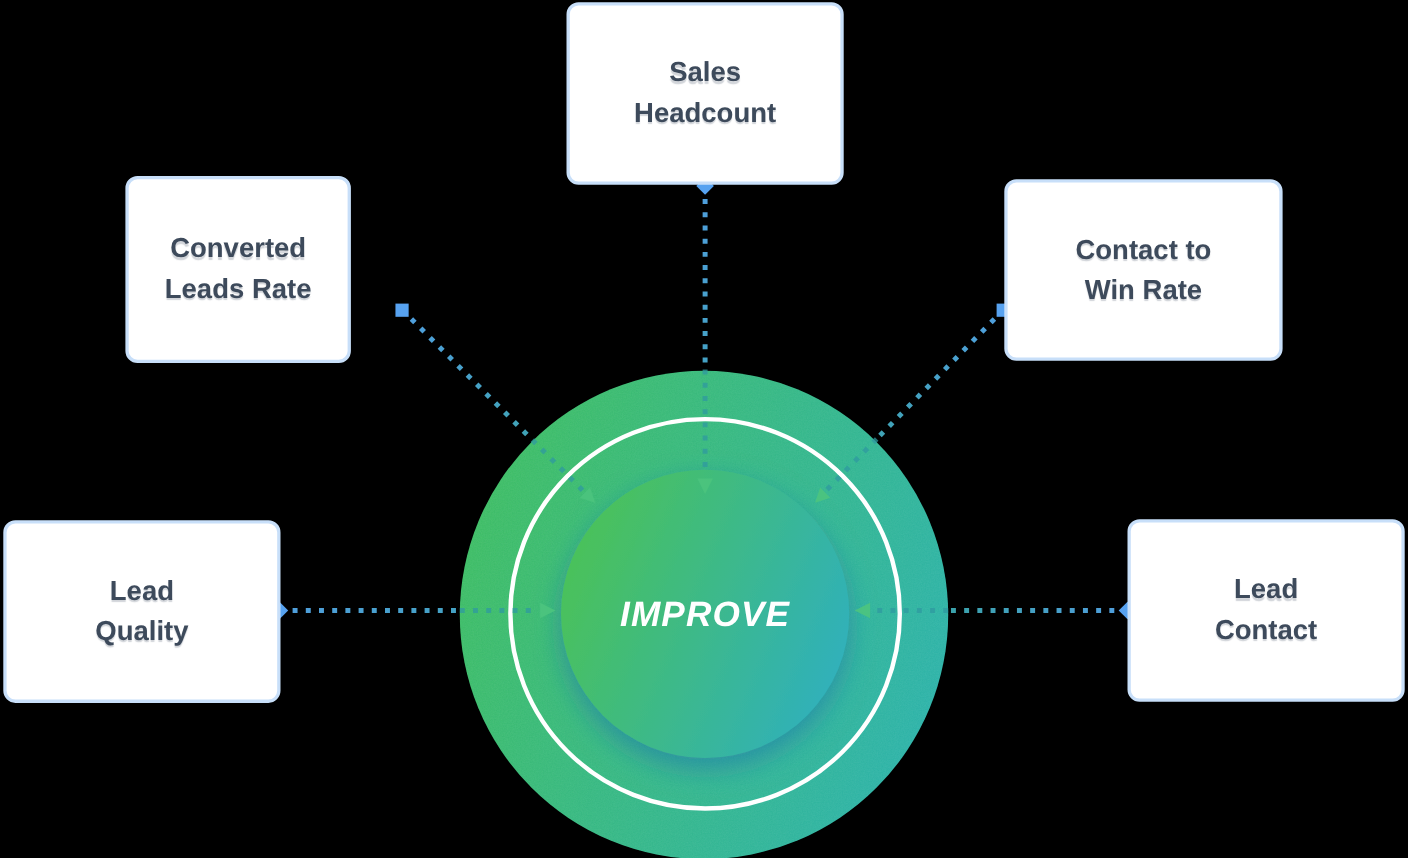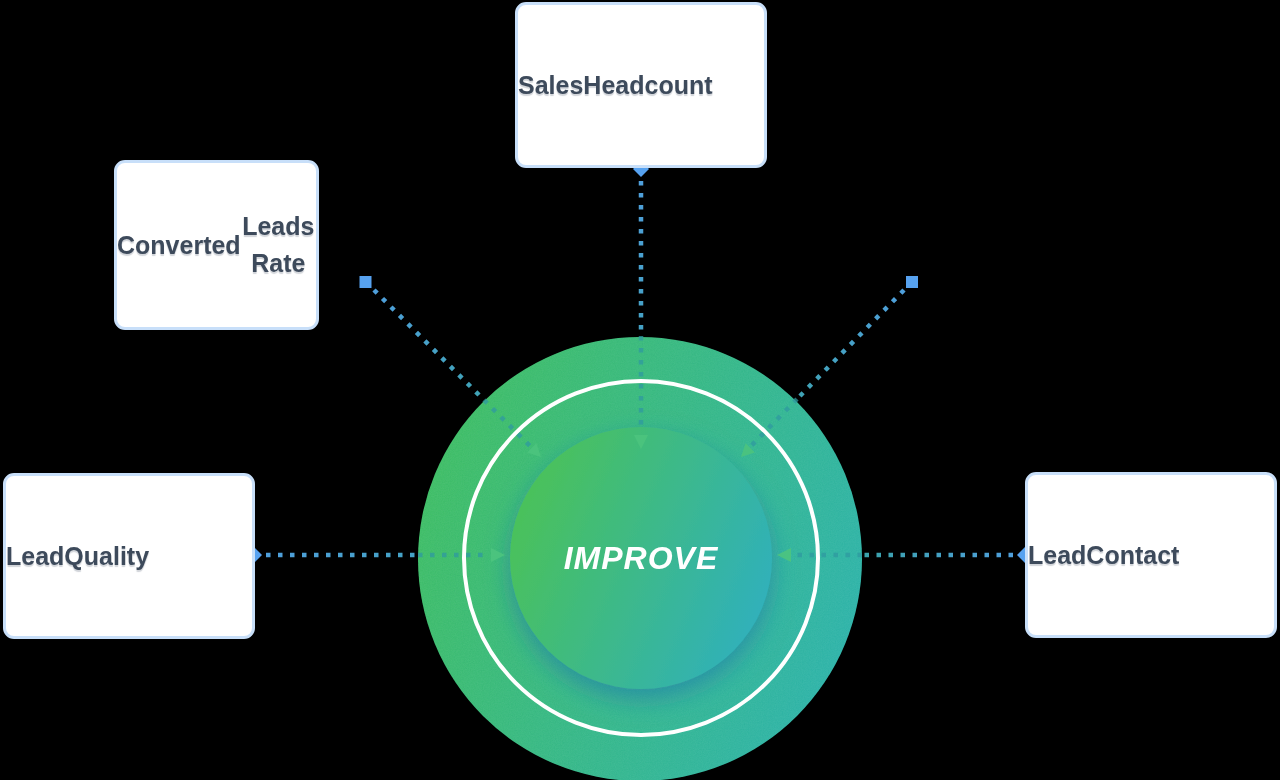--- a/index.html
+++ b/index.html
@@ -12,21 +12,23 @@
   }
   #diagram-svg{position:absolute;left:0;top:0;z-index:1;}
   .node-box{
     position:absolute;
     z-index:3;
     box-sizing:border-box;
     background:#ffffff;
     border:3px solid #c8dff9;
     border-radius:11px;
     display:flex;
+    flex-direction:column;
     align-items:center;
+    justify-content:center;
     text-align:center;
   }
   .node-label{
     color:#3d4a5b;
     font-weight:bold;
     font-size:25px;
     line-height:37px;
     text-shadow:0 2px 1px rgba(90,100,120,0.28);
   }
   #center-label{
@@ -137,20 +139,24 @@
   <div class="node-box" style="left:515px;top:2px;width:252px;height:166px;">
     <div class="node-label">Sales</div>
     <div class="node-label">Headcount</div>
   </div>
 
   <div class="node-box" style="left:114px;top:160px;width:205px;height:170px;">
     <div class="node-label">Converted</div>
     <div class="node-label">Leads Rate</div>
   </div>
 
+  <div class="node-box" style="left:913px;top:163px;width:253px;height:165px;">
+    <div class="node-label">Contact to</div>
+    <div class="node-label">Win Rate</div>
+  </div>
 
   <div class="node-box" style="left:3px;top:473px;width:252px;height:166px;">
     <div class="node-label">Lead</div>
     <div class="node-label">Quality</div>
   </div>
 
   <div class="node-box" style="left:1025px;top:472px;width:252px;height:166px;">
     <div class="node-label">Lead</div>
     <div class="node-label">Contact</div>
   </div>

